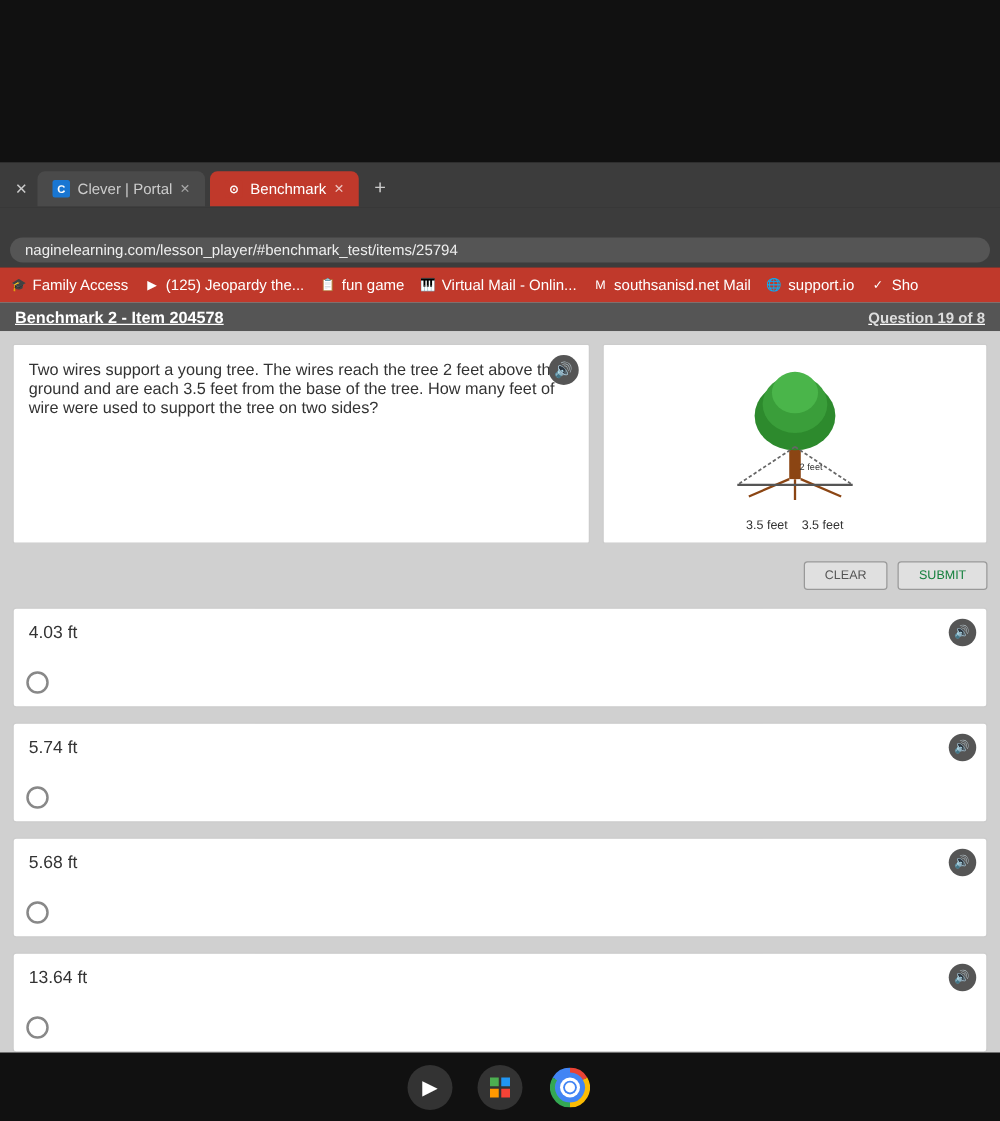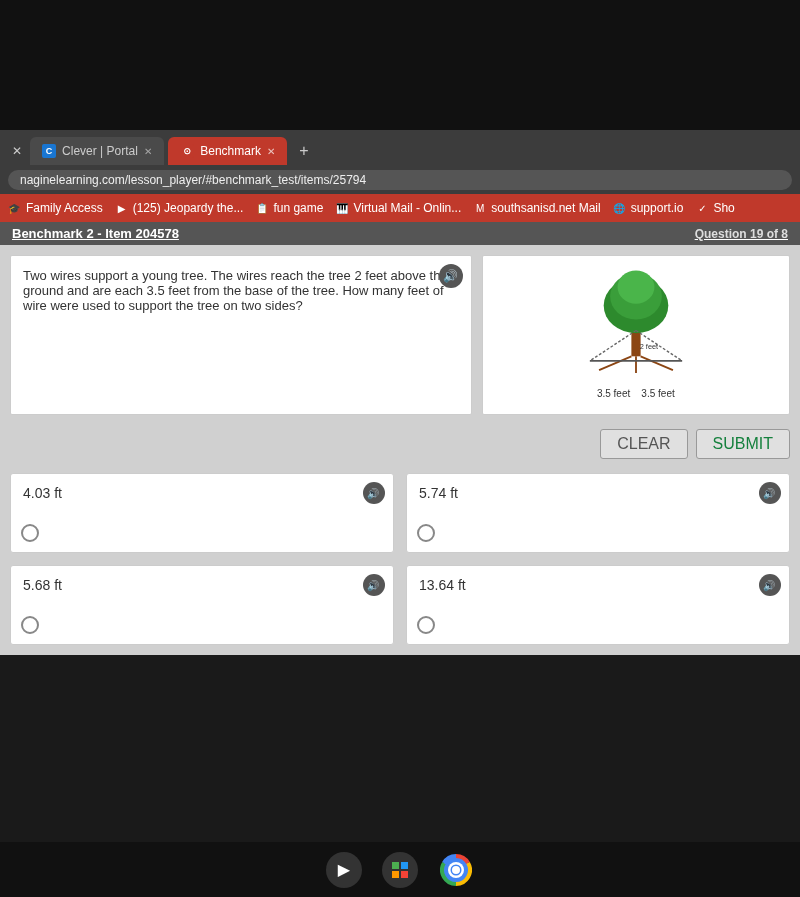--- a/index.html
+++ b/index.html
@@ -100,20 +100,21 @@
       gap: 8px;
     }
 
     .address-bar {
       background: #555;
       border-radius: 12px;
       padding: 3px 12px;
       color: #eee;
       font-size: 12px;
       flex: 1;
+      margin-top: 20px;
     }
 
     .bookmarks-bar {
       background: #c0392b;
       padding: 4px 8px;
       display: flex;
       align-items: center;
       gap: 12px;
       font-size: 12px;
       color: white;
@@ -206,21 +207,21 @@
     }
 
     .image-box {
       background: white;
       border: 1px solid #ccc;
       flex: 0.8;
       min-height: 160px;
       display: flex;
       flex-direction: column;
       align-items: center;
-      justify-content: flex-start;
+      justify-content: flex-end;
       padding: 8px;
       border-radius: 2px;
       position: relative;
     }
 
     
     .tree-illustration {
       width: 120px;
       height: 120px;
     }
@@ -236,35 +237,35 @@
       display: flex;
       justify-content: flex-end;
       gap: 8px;
       padding: 4px 0;
     }
 
     .action-btn {
       padding: 5px 16px;
       border: 1px solid #999;
       border-radius: 3px;
-      font-size: 16px;
+      font-size: 10px;
       cursor: pointer;
       background: #e0e0e0;
       color: #555;
     }
 
     .action-btn.submit {
       background: #e0e0e0;
       color: #15803d;
     }
 
     
     .answers-grid {
       display: grid;
-      grid-template-columns: 1fr 1fr;
+      grid-template-columns: 1fr;
       gap: 12px;
     }
 
     .answer-option {
       background: white;
       border: 1px solid #ccc;
       border-radius: 3px;
       padding: 10px 12px;
       min-height: 80px;
       position: relative;

